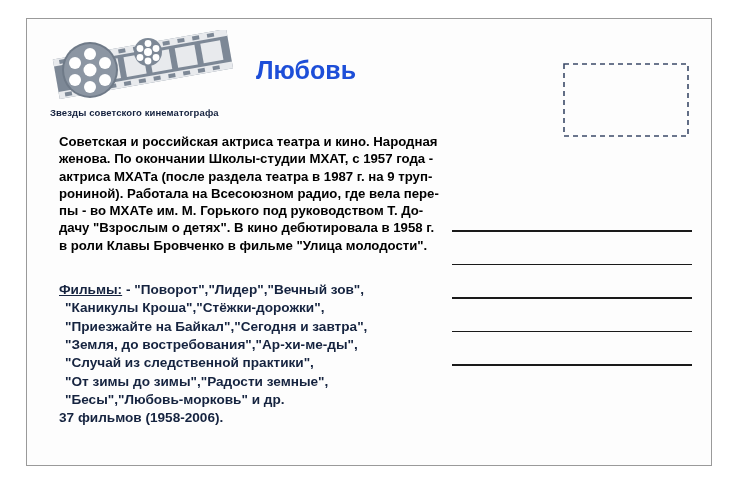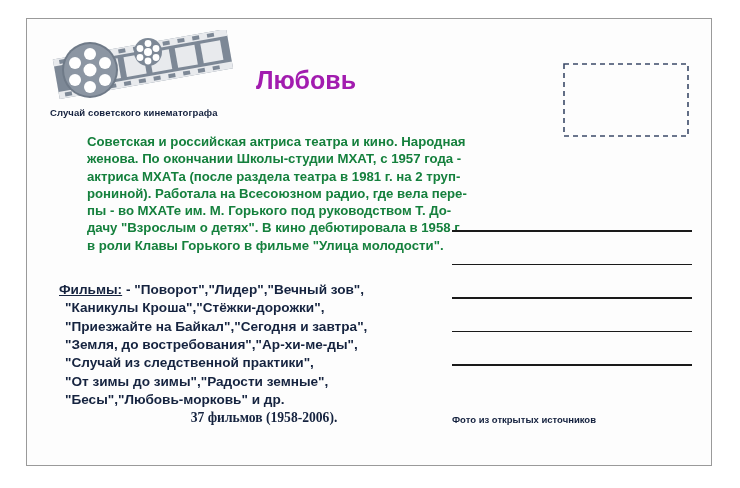--- a/index.html
+++ b/index.html
@@ -48,58 +48,57 @@
     font-weight: bold;
     color: #14213e;
     letter-spacing: 0.1px;
     white-space: nowrap;
   }
 
   
   .person-name {
     position: absolute;
     left: 256px;
-    top: 64px;
+    top: 54px;
     width: 260px;
     font-size: 25px;
     font-weight: bold;
     line-height: 1.28;
-    color: #a21caf;
+    color: #1d4ed8;
   }
   .person-name .ln { display: block; }
 
   
   .bio {
     position: absolute;
     left: 59px;
     top: 133px;
     width: 390px;
     font-size: 13.2px;
     line-height: 1.31;
     font-weight: bold;
-    color: #15803d;
-    margin-left: 28px;
+    color: #000000;
   }
   .bio .ln { display: block; white-space: nowrap; }
 
   
   .films {
     position: absolute;
     left: 59px;
     top: 281px;
     width: 410px;
     font-size: 13.6px;
     line-height: 1.35;
     font-weight: bold;
     color: #15233f;
   }
   .films .ln { display: block; white-space: nowrap; }
   .films .hdr { text-decoration: underline; }
   .films .indent { padding-left: 6px; }
-  .films .center { text-align: center; padding-left: 0; font-family: Liberation Serif, serif; }
+  .films .center { padding-left: 0; }
 
   
   .stamp-box {
     position: absolute;
     left: 562px;
     top: 62px;
     width: 128px;
     height: 76px;
     box-sizing: border-box;
   }
@@ -196,34 +195,34 @@
         <circle cx="0" cy="-8.5" r="3.4" fill="#ffffff"></circle>
         <circle cx="8" cy="-3.5" r="3.4" fill="#ffffff"></circle>
         <circle cx="8" cy="5.5" r="3.4" fill="#ffffff"></circle>
         <circle cx="0" cy="9" r="3.4" fill="#ffffff"></circle>
         <circle cx="-8" cy="5.5" r="3.4" fill="#ffffff"></circle>
         <circle cx="-8" cy="-3.5" r="3.4" fill="#ffffff"></circle>
       </g>
     </svg>
   </div>
 
-  <div class="series-label">Случай советского кинематографа</div>
+  <div class="series-label">Звезды советского кинематографа</div>
 
   <div class="person-name">
     <span class="ln">Любовь</span>
   </div>
 
   <div class="bio">
     <span class="ln">Советская и российская актриса театра и кино. Народная</span>
     <span class="ln">женова. По окончании Школы-студии МХАТ, с 1957 года -</span>
-    <span class="ln">актриса МХАТа (после раздела театра в 1981 г. на 2 труп-</span>
+    <span class="ln">актриса МХАТа (после раздела театра в 1987 г. на 9 труп-</span>
     <span class="ln">рониной). Работала на Всесоюзном радио, где вела пере-</span>
     <span class="ln">пы - во МХАТе им. М. Горького под руководством Т. До-</span>
     <span class="ln">дачу "Взрослым о детях". В кино дебютировала в 1958 г.</span>
-    <span class="ln">в роли Клавы Горького в фильме "Улица молодости".</span>
+    <span class="ln">в роли Клавы Бровченко в фильме "Улица молодости".</span>
   </div>
 
   <div class="films">
     <span class="ln"><span class="hdr">Фильмы:</span><span> - "Поворот","Лидер","Вечный зов",</span></span>
     <span class="ln indent">"Каникулы Кроша","Стёжки-дорожки",</span>
     <span class="ln indent">"Приезжайте на Байкал","Сегодня и завтра",</span>
     <span class="ln indent">"Земля, до востребования","Ар-хи-ме-ды",</span>
     <span class="ln indent">"Случай из следственной практики",</span>
     <span class="ln indent">"От зимы до зимы","Радости земные",</span>
     <span class="ln indent">"Бесы","Любовь-морковь" и др.</span>
@@ -237,15 +236,14 @@
   </div>
 
   <div class="addr-lines">
     <div class="addr-line"></div>
     <div class="addr-line"></div>
     <div class="addr-line"></div>
     <div class="addr-line"></div>
     <div class="addr-line short"></div>
   </div>
 
-  <div class="photo-credit">Фото из открытых источников</div>
 
 </div>
 
 </body></html>

